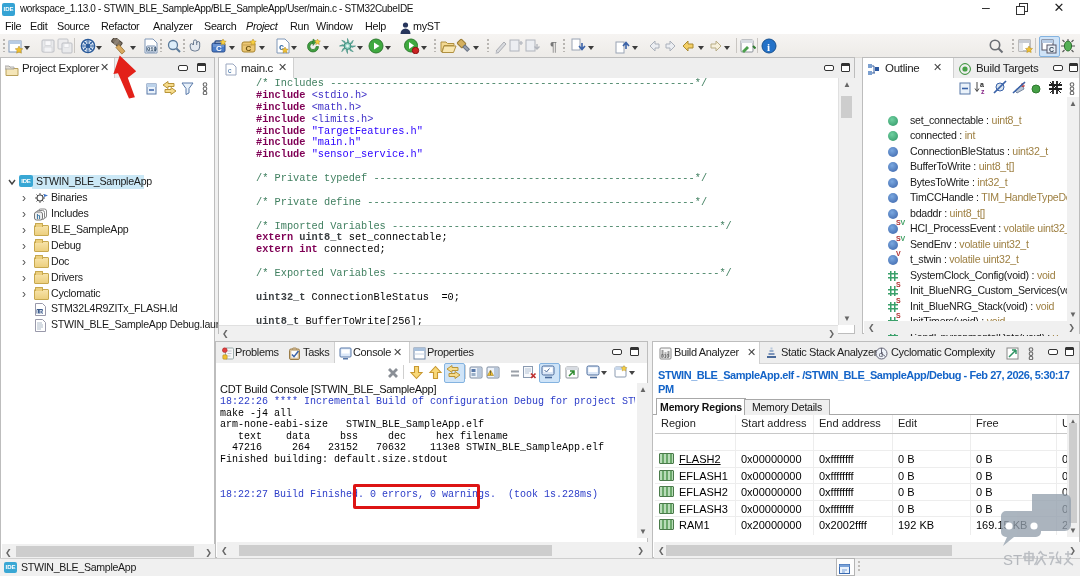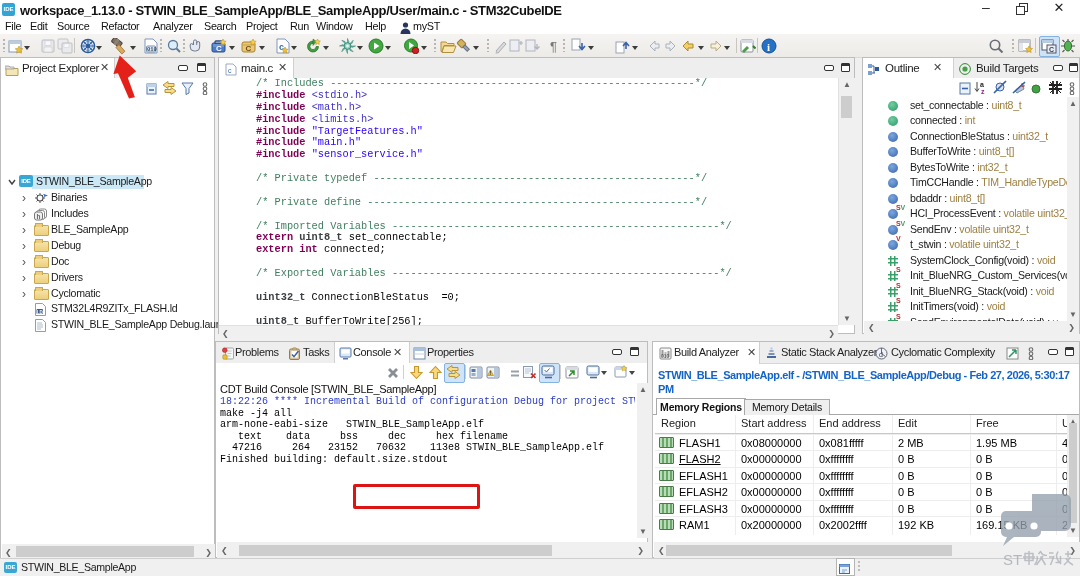--- a/index.html
+++ b/index.html
@@ -1,19 +1,19 @@
 <!DOCTYPE html>
 <html><head><meta charset="utf-8">
 <style>
 html,body{margin:0;padding:0;width:1080px;height:576px;overflow:hidden;background:#f0f0f0;
  font-family:"Liberation Sans",sans-serif;}
 .a{position:absolute;}
 .mono{font-family:"Liberation Mono",monospace;}
 #titlebar{left:0;top:0;width:1080px;height:18px;background:#ffffff;}
-#title{left:20px;top:3px;font-size:13px;letter-spacing:-0.35px;color:#111;font-weight:bold;}
+#title{left:20px;top:3px;font-size:10px;letter-spacing:-0.35px;color:#111;}
 #menubar{left:0;top:18px;width:1080px;height:16px;background:#ffffff;}
 .mi{position:absolute;top:20px;font-size:10.8px;letter-spacing:-0.3px;color:#111;}
 #toolbar{left:0;top:34px;width:1080px;height:23px;background:linear-gradient(#f6f4f2,#edebe8);border-bottom:1px solid #dcdad6;}
 .tsep{position:absolute;top:38px;width:1px;height:15px;background:#c9c6c2;}
 .tdot{position:absolute;top:39px;width:2px;height:13px;background:repeating-linear-gradient(#b9b6b2 0 2px,transparent 2px 4px);}
 .darr{position:absolute;width:0;height:0;border-left:3.5px solid transparent;border-right:3.5px solid transparent;border-top:4px solid #3c3c3c;top:46px;}
 .panel{position:absolute;background:#fff;border:1px solid #bdbdbd;box-sizing:border-box;}
 .tabstrip{position:absolute;left:0;top:0;right:0;height:20px;background:#eeeeee;border-bottom:1px solid #d6d6d6;}
 .tab{position:absolute;top:0;height:21px;background:#fff;border-right:1px solid #d0d0d0;}
 .tabtxt{position:absolute;top:4px;font-size:11.5px;letter-spacing:-0.3px;color:#222;}
@@ -66,21 +66,21 @@
 <div class="a" style="left:1016px;top:6px;width:7px;height:7px;border:1px solid #333;background:#fff;"></div>
 <div class="a" style="left:1051px;top:0px;width:16px;height:16px;color:#222;font-size:13px;text-align:center;line-height:16px;">✕</div>
 
 <div class="a" id="menubar"></div>
 <div class="mi" style="left:5px;">File</div>
 <div class="mi" style="left:30px;">Edit</div>
 <div class="mi" style="left:57px;">Source</div>
 <div class="mi" style="left:101px;">Refactor</div>
 <div class="mi" style="left:153px;">Analyzer</div>
 <div class="mi" style="left:204px;">Search</div>
-<div class="mi" style="left:246px;">Project</div>
+<div class="mi" style="left:246px;font-style:italic;">Project</div>
 <div class="mi" style="left:290px;">Run</div>
 <div class="mi" style="left:316px;">Window</div>
 <div class="mi" style="left:365px;">Help</div>
 <div class="a" style="left:400px;top:20px;"><svg width="11" height="12">
       <circle cx="5.5" cy="3" r="2.6" fill="#27355c"></circle>
       <path d="M0.5 12 a5 5.5 0 0 1 10 0z" fill="#27355c"></path>
     </svg></div>
 <div class="mi" style="left:413px;">myST</div>
 
 <div class="a" id="toolbar"></div>
@@ -470,21 +470,21 @@
     <div class="a" style="left:185px;top:2px;"><svg width="15" height="15">
           <path d="M5 1 v13 M9 1 v13 M1 5 h13 M1 9 h13" stroke="#222" stroke-width="1.8"></path>
           <path d="M2 2 L13 13 M13 2 L2 13" stroke="#222" stroke-width="1"></path>
         </svg></div>
     <div class="a" style="left:206px;top:3px;"><svg width="6" height="13">
           <circle cx="3" cy="2.5" r="1.8" fill="none" stroke="#6a6a6a" stroke-width="1.1"></circle>
           <circle cx="3" cy="6.8" r="1.8" fill="none" stroke="#6a6a6a" stroke-width="1.1"></circle>
           <circle cx="3" cy="11" r="1.8" fill="none" stroke="#6a6a6a" stroke-width="1.1"></circle>
         </svg></div>
   </div>
-  <div class="a" id="ollist" style="left:0;top:39px;width:204px;height:224px;font-size:10.6px;letter-spacing:-0.25px;color:#1a1a1a;overflow:hidden;">
+  <div class="a" id="ollist" style="left:0;top:54px;width:204px;height:224px;font-size:10.6px;letter-spacing:-0.25px;color:#1a1a1a;overflow:hidden;">
     <div class="olrow" style="top:1.5px;">
         <span class="olc green"></span>
         <span class="olt">set_connectable : <span class="olty">uint8_t</span></span>
       </div>
     <div class="olrow" style="top:17px;">
         <span class="olc green"></span>
         <span class="olt">connected : <span class="olty">int</span></span>
       </div>
     <div class="olrow" style="top:32.5px;">
         <span class="olc blue"></span>
@@ -656,21 +656,21 @@
   <div class="a" style="left:4px;top:41px;font-size:11px;letter-spacing:-0.3px;color:#111;">CDT Build Console [STWIN_BLE_SampleApp]</div>
   <div class="a" id="conbody" style="left:4px;top:54px;width:415px;height:138px;overflow:hidden;">
 <pre class="mono" style="margin:0;font-size:10px;line-height:11.6px;color:#000;"><span class="cblue">18:22:26 **** Incremental Build of configuration Debug for project STWIN_BL</span>
 make -j4 all
 arm-none-eabi-size   STWIN_BLE_SampleApp.elf
    text    data     bss     dec     hex filename
   47216     264   23152   70632    113e8 STWIN_BLE_SampleApp.elf
 Finished building: default.size.stdout
 
 
-</pre>
+<span class="cblue">18:22:27 Build Finished. 0 errors, 0 warnings.  (took 1s.228ms)</span></pre>
   </div>
   <div class="a" style="left:137px;top:142px;width:121px;height:19px;border:3px solid #dd1414;border-radius:2px;"></div>
   <div class="scrollv" style="left:421px;top:41px;width:11px;height:155px;">
     <div class="sarr" style="left:2px;top:2px;">▲</div>
     <div class="sarr" style="left:2px;bottom:2px;">▼</div>
   </div>
   <div class="scrollv" style="left:1px;top:200px;width:431px;height:16px;">
     <div class="sarr" style="left:4px;top:4px;">❮</div>
     <div class="sarr" style="right:4px;top:4px;">❯</div>
     <div class="thumb" style="left:22px;top:2.5px;width:313px;height:11px;"></div>
@@ -728,28 +728,20 @@
       <div class="bav" style="left:315px;"></div>
       <div class="bav" style="left:401px;"></div>
     <div class="a" style="left:0;top:0;width:412px;height:18px;border-bottom:1px solid #c8c8c8;color:#222;">
       <span class="bacell" style="left:6px;">Region</span>
         <span class="bacell" style="left:86px;">Start address</span>
         <span class="bacell" style="left:164px;">End address</span>
         <span class="bacell" style="left:243px;">Edit</span>
         <span class="bacell" style="left:321px;">Free</span>
         <span class="bacell" style="left:407px;">U</span>
     </div>
-    <div class="barow" style="top:19px;">
-        <span class="bacell" style="left:4px;"><span class="chip"></span>FLASH1</span>
-        <span class="bacell" style="left:86px;">0x08000000</span>
-        <span class="bacell" style="left:164px;">0x081fffff</span>
-        <span class="bacell" style="left:243px;">2 MB</span>
-        <span class="bacell" style="left:321px;">1.95 MB</span>
-        <span class="bacell" style="left:407px;">4</span>
-      </div>
     <div class="barow" style="top:35.4px;">
         <span class="bacell" style="left:4px;text-decoration:underline;"><span class="chip"></span>FLASH2</span>
         <span class="bacell" style="left:86px;">0x00000000</span>
         <span class="bacell" style="left:164px;">0xffffffff</span>
         <span class="bacell" style="left:243px;">0 B</span>
         <span class="bacell" style="left:321px;">0 B</span>
         <span class="bacell" style="left:407px;">0</span>
       </div>
     <div class="barow" style="top:51.8px;">
         <span class="bacell" style="left:4px;"><span class="chip"></span>EFLASH1</span>

